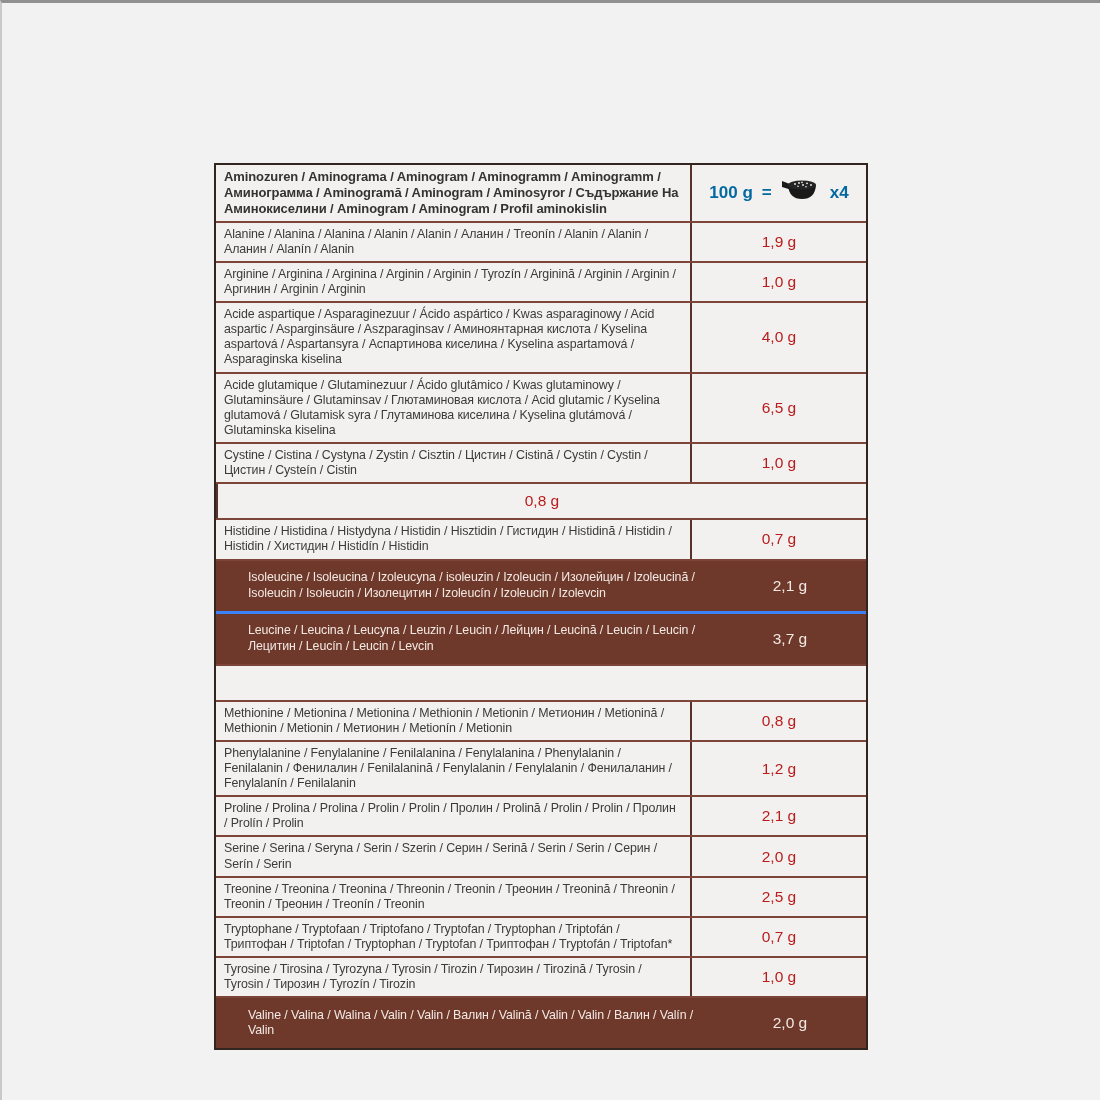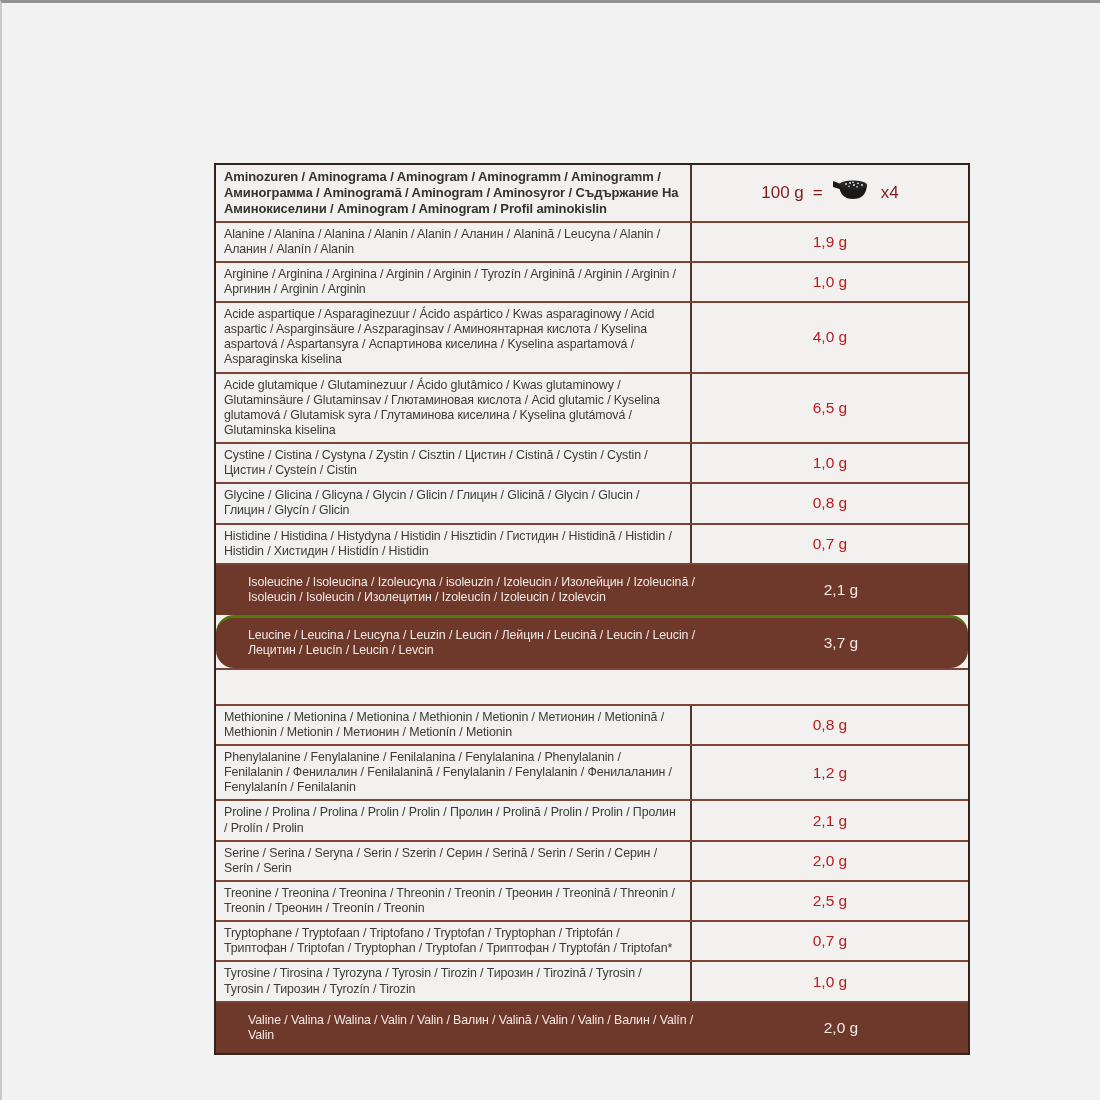--- a/index.html
+++ b/index.html
@@ -9,21 +9,21 @@
     font-family:"Liberation Sans", sans-serif;
     position:relative;
     box-sizing:border-box;
     border-top:3px solid #919191;
     border-left:2px solid #c9c9c9;
     overflow:hidden;
   }
   .amino-table{
     position:absolute;
     left:212px; top:160px;
-    width:756px;
+    width:654px;
     box-sizing:border-box;
     border:2px solid #32241e;
     background:#f2f1ef;
   }
   .row{
     display:flex;
     align-items:stretch;
     border-top:2px solid #7d4537;
     background:#f2f1ef;
     min-height:34px;
@@ -53,40 +53,39 @@
     flex:1;
     border-left:2px solid #57322a;
     display:flex;
     align-items:center;
     justify-content:center;
     font-size:15.5px;
     color:#b91c1c;
     padding:2px 4px;
   }
   .row.header .cell.value{
-    font-weight:normal;
+    font-weight:bold;
     font-size:17px;
-    color:#7f1d1d;
+    color:#0369a1;
     gap:9px;
   }
   .row.dark{
     background:#6e382a;
     min-height:50px;
     padding-left:24px;
   }
   .row.dark .cell.names{
     color:#f2e9e4;
   }
   .row.dark .cell.value{
     color:#f2e9e4;
     border-left:none;
   }
   .row.dark + .row.dark{
-    border-top:3px solid #4d7c0f;
-    border-radius:18px;
+    border-top:3px solid #3b82f6;
   }
   .scoop{display:inline-block;vertical-align:middle;}
 </style>
 </head>
 <body>
 
 <div class="amino-table">
   <div class="row header">
     <div class="cell names">Aminozuren / Aminograma / Aminogram / Aminogramm / Aminogramm / Аминограмма / Aminogramă / Aminogram / Aminosyror / Съдържание На Аминокиселини / Aminogram / Aminogram / Profil aminokislin</div>
     <div class="cell value">
@@ -105,41 +104,40 @@
           <circle cx="17" cy="9.3" r="0.8" fill="#f2f1ef"></circle>
           <circle cx="25" cy="9.8" r="0.8" fill="#f2f1ef"></circle>
           <circle cx="21" cy="5.4" r="0.8" fill="#f2f1ef"></circle>
         </svg>
       </span>
       <span>x4</span>
     </div>
   </div>
   <div>
       <div class="row">
-        <div class="cell names">Alanine / Alanina / Alanina / Alanin / Alanin / Аланин / Alanină / Leucyna / Alanin / Аланин / Alanín / Alanin</div>
+        <div class="cell names">Alanine / Alanina / Alanina / Alanin / Alanin / Аланин / Treonín / Alanin / Alanin / Аланин / Alanín / Alanin</div>
         <div class="cell value">1,9 g</div>
       </div>
       <div class="row">
         <div class="cell names">Arginine / Arginina / Arginina / Arginin / Arginin / Tyrozín / Arginină / Arginin / Arginin / Аргинин / Arginin / Arginin</div>
         <div class="cell value">1,0 g</div>
       </div>
       <div class="row">
         <div class="cell names">Acide aspartique / Asparaginezuur / Ácido aspártico / Kwas asparaginowy / Acid aspartic / Asparginsäure / Aszparaginsav / Аминоянтарная кислота / Kyselina aspartová / Aspartansyra / Аспартинова киселина / Kyselina aspartamová / Asparaginska kiselina</div>
         <div class="cell value">4,0 g</div>
       </div>
       <div class="row">
         <div class="cell names">Acide glutamique / Glutaminezuur / Ácido glutâmico / Kwas glutaminowy / Glutaminsäure / Glutaminsav / Глютаминовая кислота / Acid glutamic / Kyselina glutamová / Glutamisk syra / Глутаминова киселина / Kyselina glutámová / Glutaminska kiselina</div>
         <div class="cell value">6,5 g</div>
       </div>
       <div class="row">
         <div class="cell names">Cystine / Cistina / Cystyna / Zystin / Cisztin / Цистин / Cistină / Cystin / Cystin / Цистин / Cysteín / Cistin</div>
         <div class="cell value">1,0 g</div>
       </div>
       <div class="row">
-        <div class="cell names">Glycine / Glicina / Glicyna / Glycin / Glicin / Глицин / Glicină / Glycin / Glucin / Глицин / Glycín / Glicin</div>
         <div class="cell value">0,8 g</div>
       </div>
       <div class="row">
         <div class="cell names">Histidine / Histidina / Histydyna / Histidin / Hisztidin / Гистидин / Histidină / Histidin / Histidin / Хистидин / Histidín / Histidin</div>
         <div class="cell value">0,7 g</div>
       </div>
       <div class="row dark">
         <div class="cell names">Isoleucine / Isoleucina / Izoleucyna / isoleuzin / Izoleucin / Изолейцин / Izoleucină / Isoleucin / Isoleucin / Изолецитин / Izoleucín / Izoleucin / Izolevcin</div>
         <div class="cell value">2,1 g</div>
       </div>

